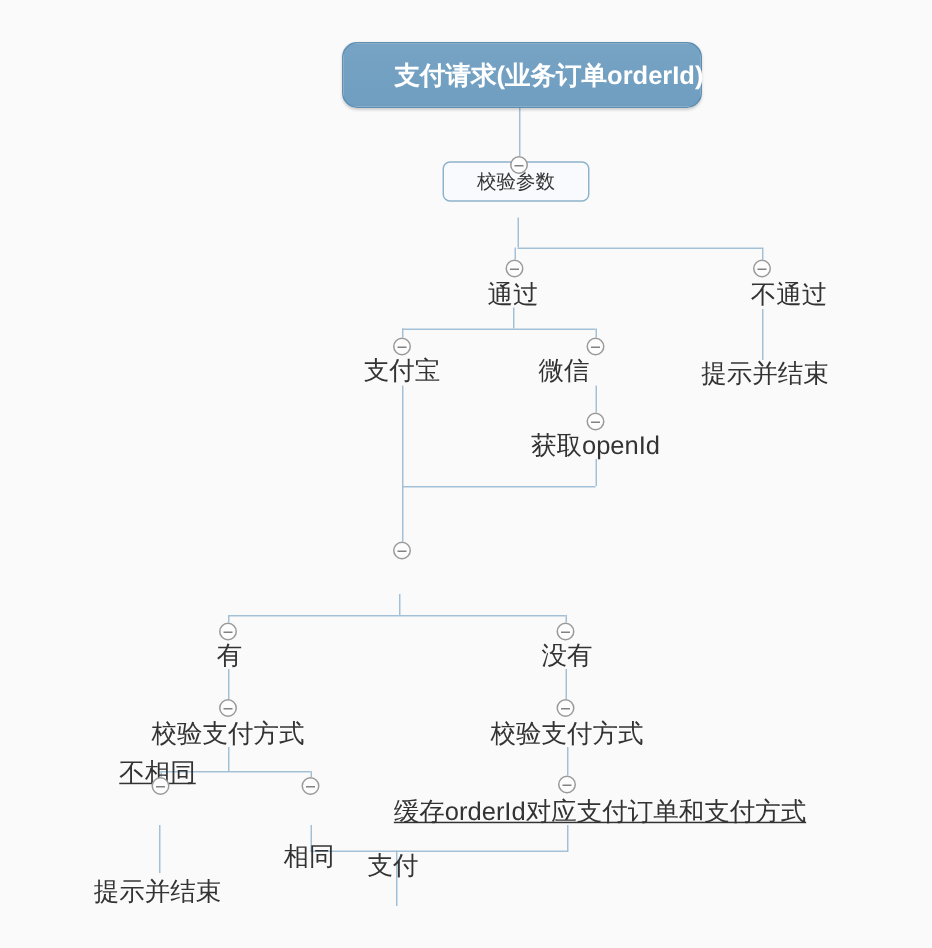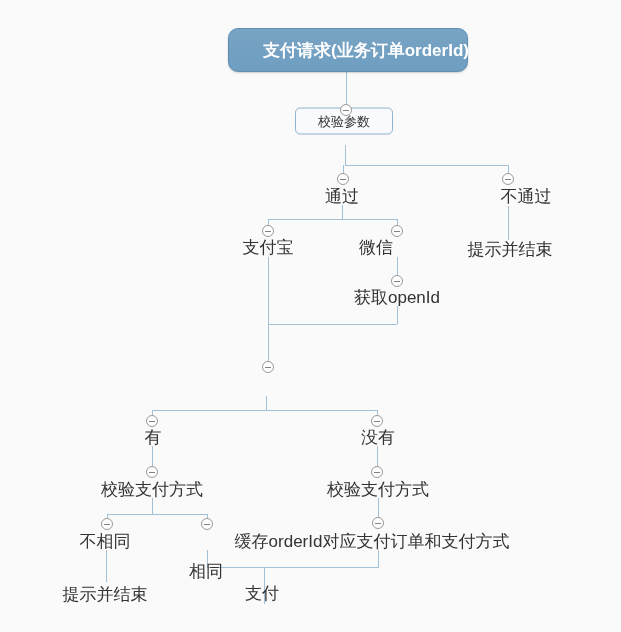--- a/index.html
+++ b/index.html
@@ -132,25 +132,25 @@
     <div class="label-node" style="left: 342px; top: 197px;">通过</div>
     <div class="label-node" style="left: 511px; top: 197px; margin-left: 15px;">不通过</div>
     <div class="label-node" style="left: 510px; top: 250px;">提示并结束</div>
     <div class="label-node" style="left: 268px; top: 248px;">支付宝</div>
     <div class="label-node" style="left: 376px; top: 248px;">微信</div>
     <div class="label-node" style="left: 397px; top: 298px; text-align: center;">获取openId</div>
     <div class="label-node" style="left: 153px; top: 438px;">有</div>
     <div class="label-node" style="left: 378px; top: 438px;">没有</div>
     <div class="label-node" style="left: 152px; top: 490px; text-align: center;">校验支付方式</div>
     <div class="label-node" style="left: 378px; top: 490px;">校验支付方式</div>
-    <div class="label-node" style="left: 105px; top: 542px;">不相同</div>
+    <div class="label-node" style="left: 105px; top: 516px; text-decoration: underline;">不相同</div>
     <div class="label-node" style="left: 206px; top: 572px;">相同</div>
-    <div class="label-node" style="left: 372px; top: 542px;">缓存orderId对应支付订单和支付方式</div>
+    <div class="label-node" style="left: 400px; top: 542px; text-decoration: underline;">缓存orderId对应支付订单和支付方式</div>
     <div class="label-node" style="left: 105px; top: 595px;">提示并结束</div>
-    <div class="label-node" style="left: 262px; top: 578px; margin-top: 16px;">支付</div>
+    <div class="label-node" style="left: 262px; top: 578px;">支付</div>
     <div class="minus-icon" style="left: 346px; top: 110px;"></div>
     <div class="minus-icon" style="left: 343px; top: 179px;"></div>
     <div class="minus-icon" style="left: 508px; top: 179px;"></div>
     <div class="minus-icon" style="left: 268px; top: 231px;"></div>
     <div class="minus-icon" style="left: 397px; top: 231px;"></div>
     <div class="minus-icon" style="left: 397px; top: 281px;"></div>
     <div class="minus-icon" style="left: 268px; top: 367px;"></div>
     <div class="minus-icon" style="left: 152px; top: 421px;"></div>
     <div class="minus-icon" style="left: 377px; top: 421px;"></div>
     <div class="minus-icon" style="left: 152px; top: 472px;"></div>

